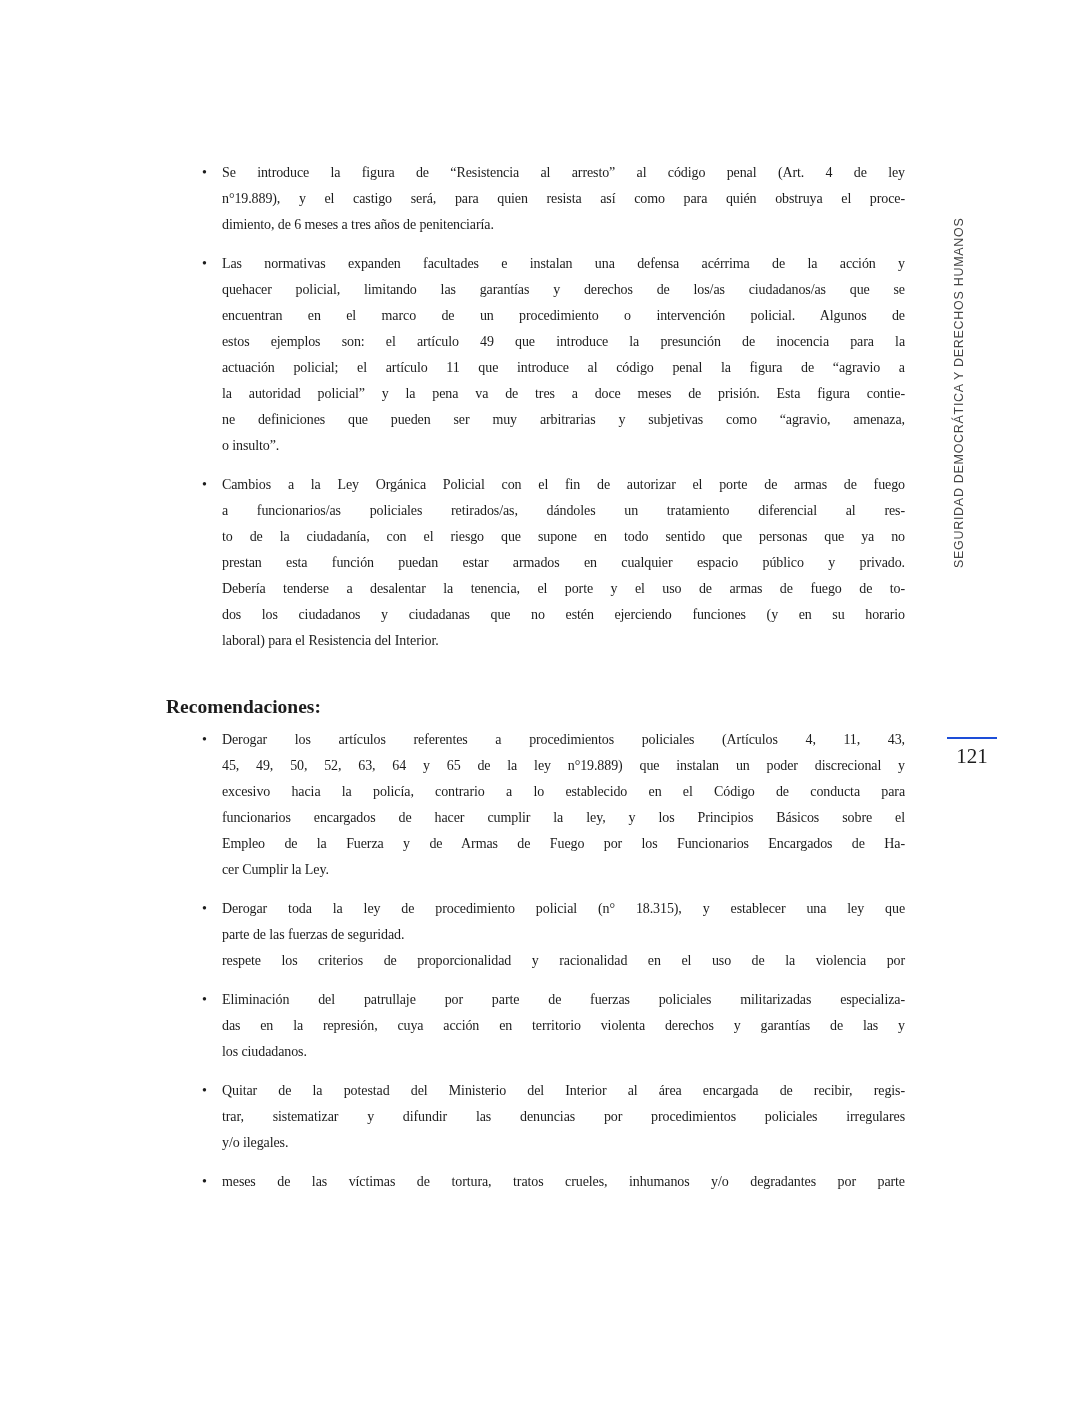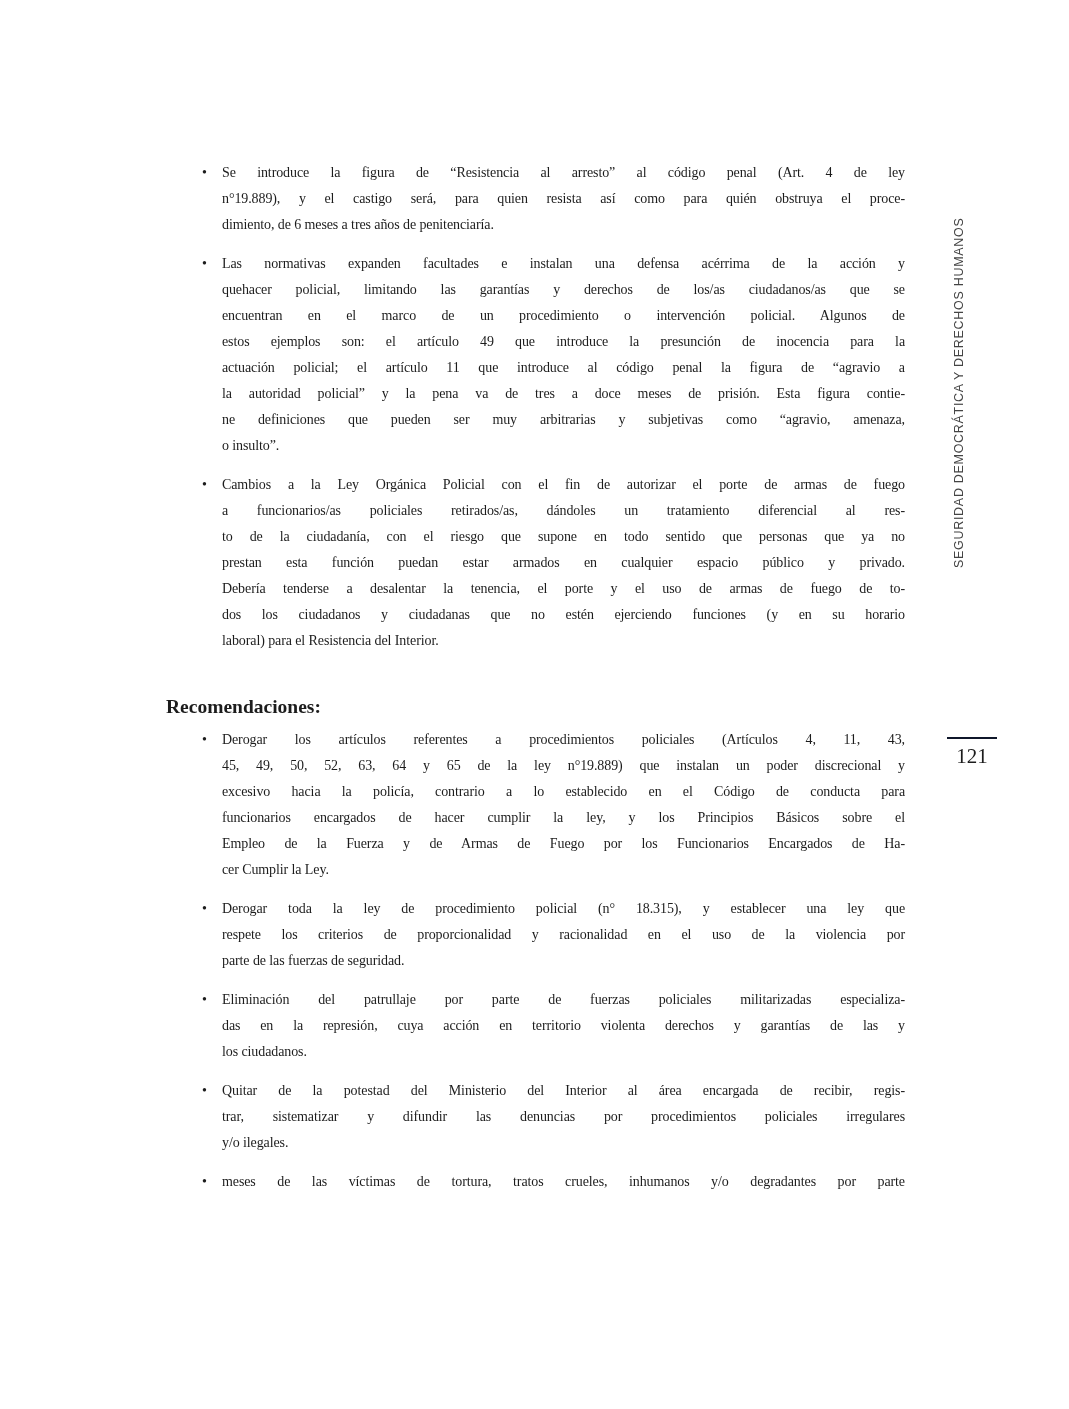--- a/index.html
+++ b/index.html
@@ -56,21 +56,21 @@
     font-family: "Liberation Sans", sans-serif;
     font-size: 12.5px;
     letter-spacing: 0.7px;
     color: #444444;
   }
   .page-number {
     position: absolute;
     left: 947px;
     top: 737px;
     width: 50px;
-    border-top: 2px solid #0f172a;
+    border-top: 2px solid #1d4ed8;
     padding-top: 5px;
     text-align: center;
     font-size: 21px;
     color: #1c1c1c;
   }
 </style>
 </head>
 <body>
 
 <div class="content-column">
@@ -119,22 +119,22 @@
           <div class="line">excesivo hacia la policía, contrario a lo establecido en el Código de conducta para</div>
           <div class="line">funcionarios encargados de hacer cumplir la ley, y los Principios Básicos sobre el</div>
           <div class="line">Empleo de la Fuerza y de Armas de Fuego por los Funcionarios Encargados de Ha-</div>
           <div class="line last">cer Cumplir la Ley.</div>
         </div>
       </div>
       <div class="bullet">
         <span class="marker">•</span>
         <div class="lines">
           <div class="line">Derogar toda la ley de procedimiento policial (n° 18.315), y establecer una ley que</div>
+          <div class="line last">parte de las fuerzas de seguridad.</div>
           <div class="line">respete los criterios de proporcionalidad y racionalidad en el uso de la violencia por</div>
-          <div class="line last">parte de las fuerzas de seguridad.</div>
         </div>
       </div>
       <div class="bullet">
         <span class="marker">•</span>
         <div class="lines">
           <div class="line">Eliminación del patrullaje por parte de fuerzas policiales militarizadas especializa-</div>
           <div class="line">das en la represión, cuya acción en territorio violenta derechos y garantías de las y</div>
           <div class="line last">los ciudadanos.</div>
         </div>
       </div>

